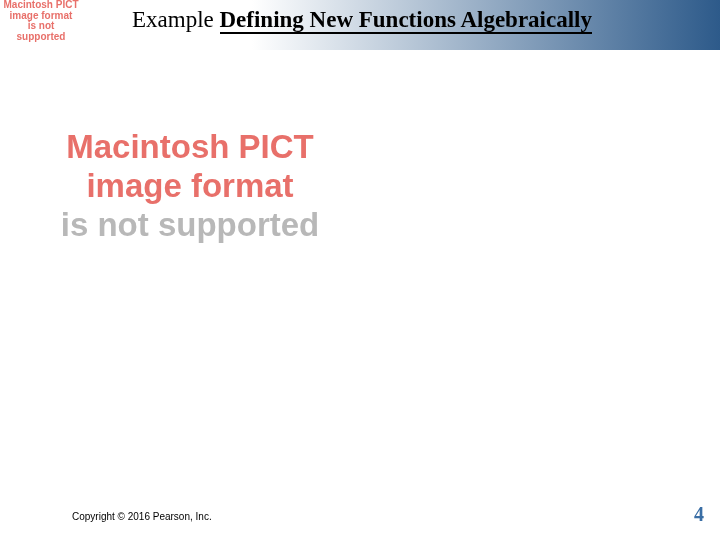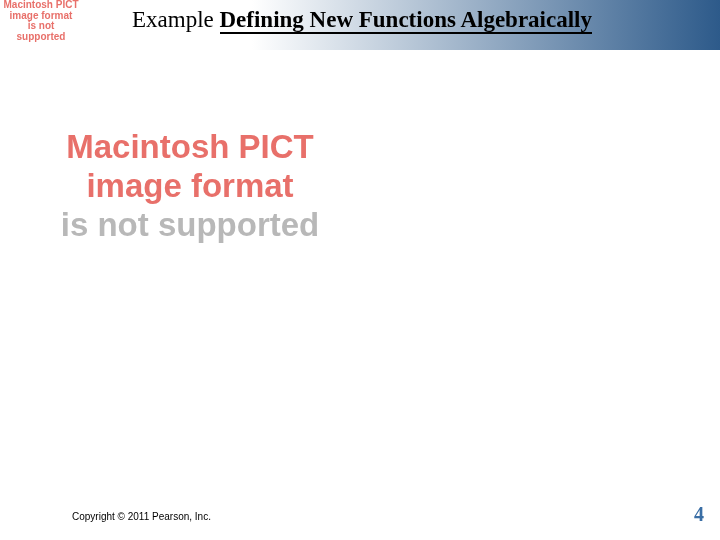--- a/index.html
+++ b/index.html
@@ -92,14 +92,14 @@
 <div class="title">
   <span class="title-normal">Example </span><span class="title-bold title-underline">Defining New Functions Algebraically</span>
 </div>
 
 <div class="big-pict">
   <div>Macintosh PICT</div>
   <div>image format</div>
   <div class="grey">is not supported</div>
 </div>
 
-<div class="copyright">Copyright © 2011 Pearson, Inc.</div>
+<div class="copyright">Copyright © 2016 Pearson, Inc.</div>
 <div class="page-number">4</div>
 
 </body></html>

